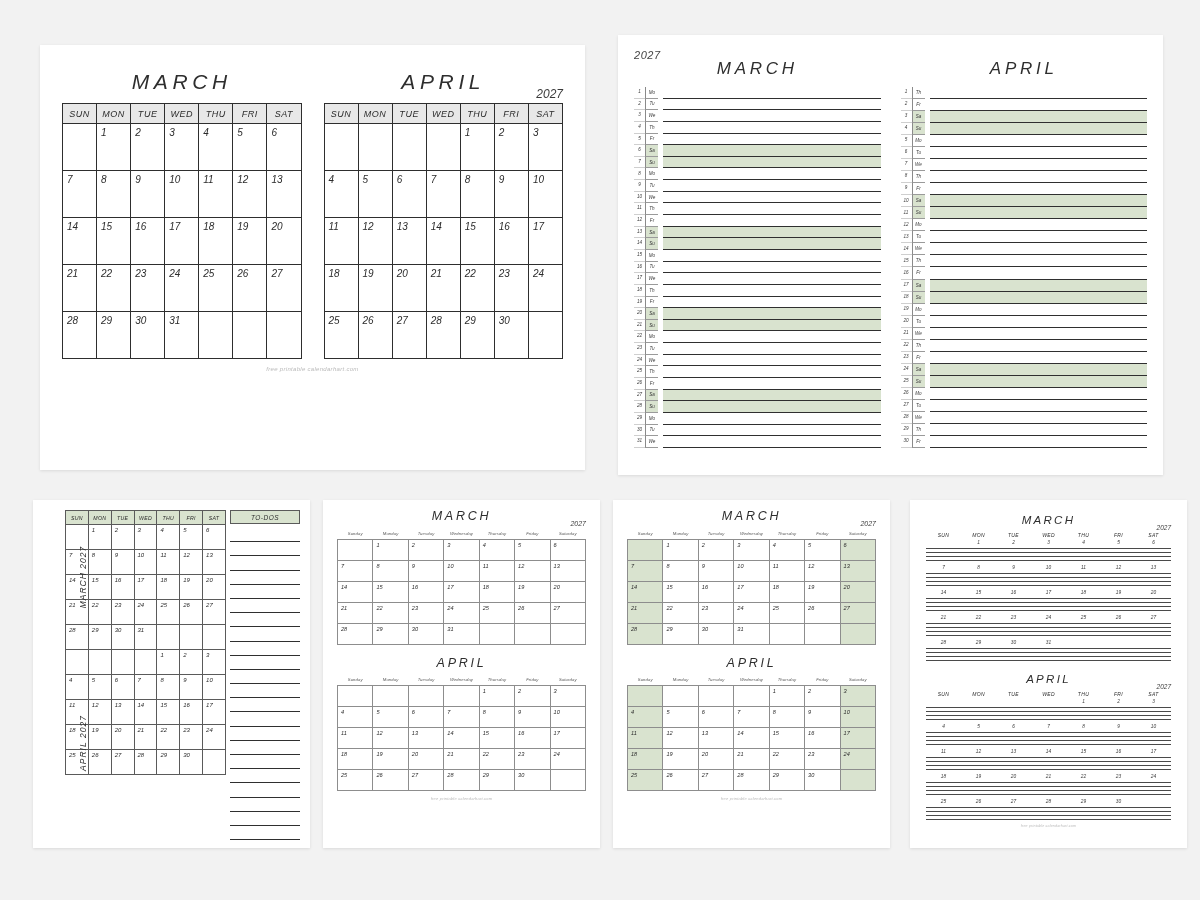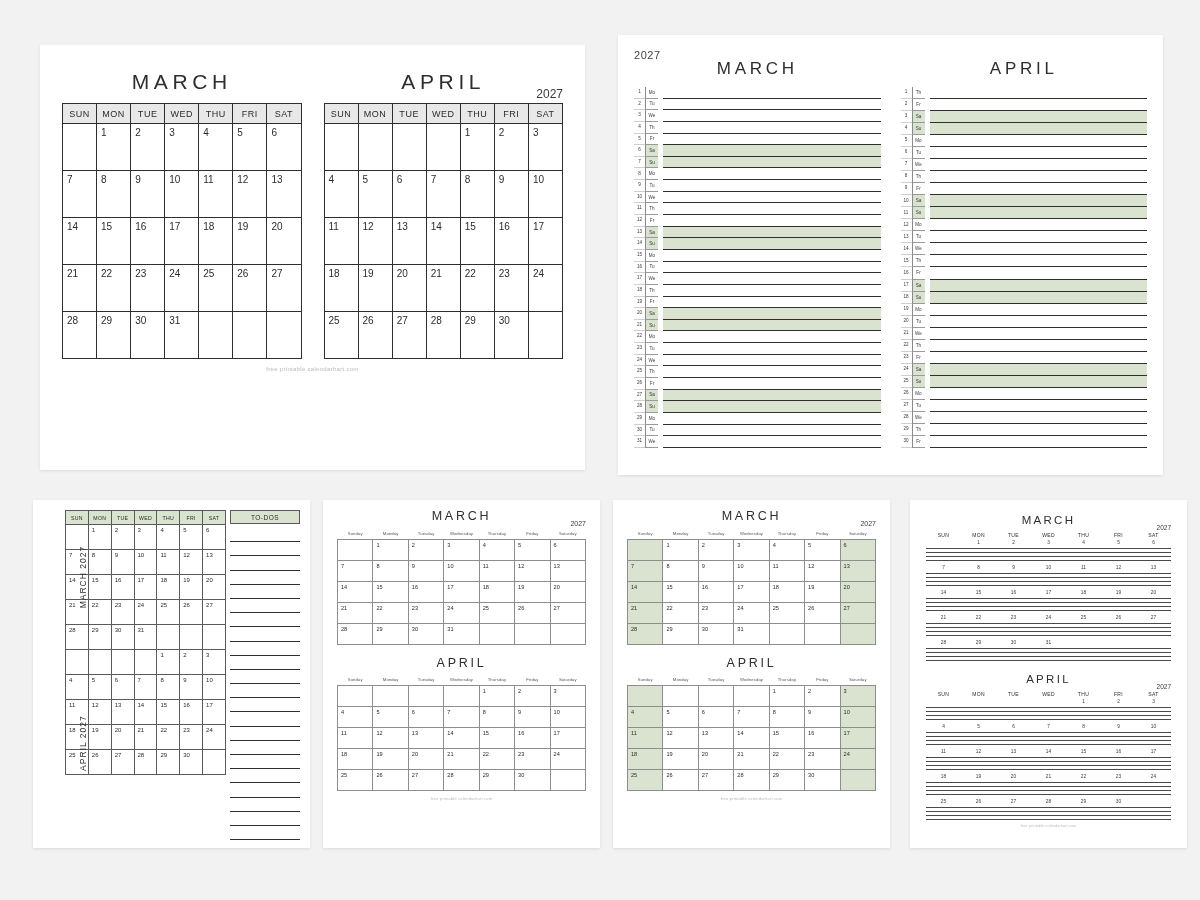--- a/index.html
+++ b/index.html
@@ -12,20 +12,21 @@
   .page {
     position: relative;
     width: 1200px; height: 900px;
     background: #f2f2f2;
     overflow: hidden;
   }
   .sheet {
     position: absolute;
     background: #ffffff;
     box-shadow: 0 1px 3px rgba(0,0,0,0.10);
+    font-style: italic;
   }
 
   
   .cal-title {
     font-weight: 400;
     letter-spacing: 0.22em;
     color: #2e2e2e;
     text-align: center;
   }
   .cal-year {

